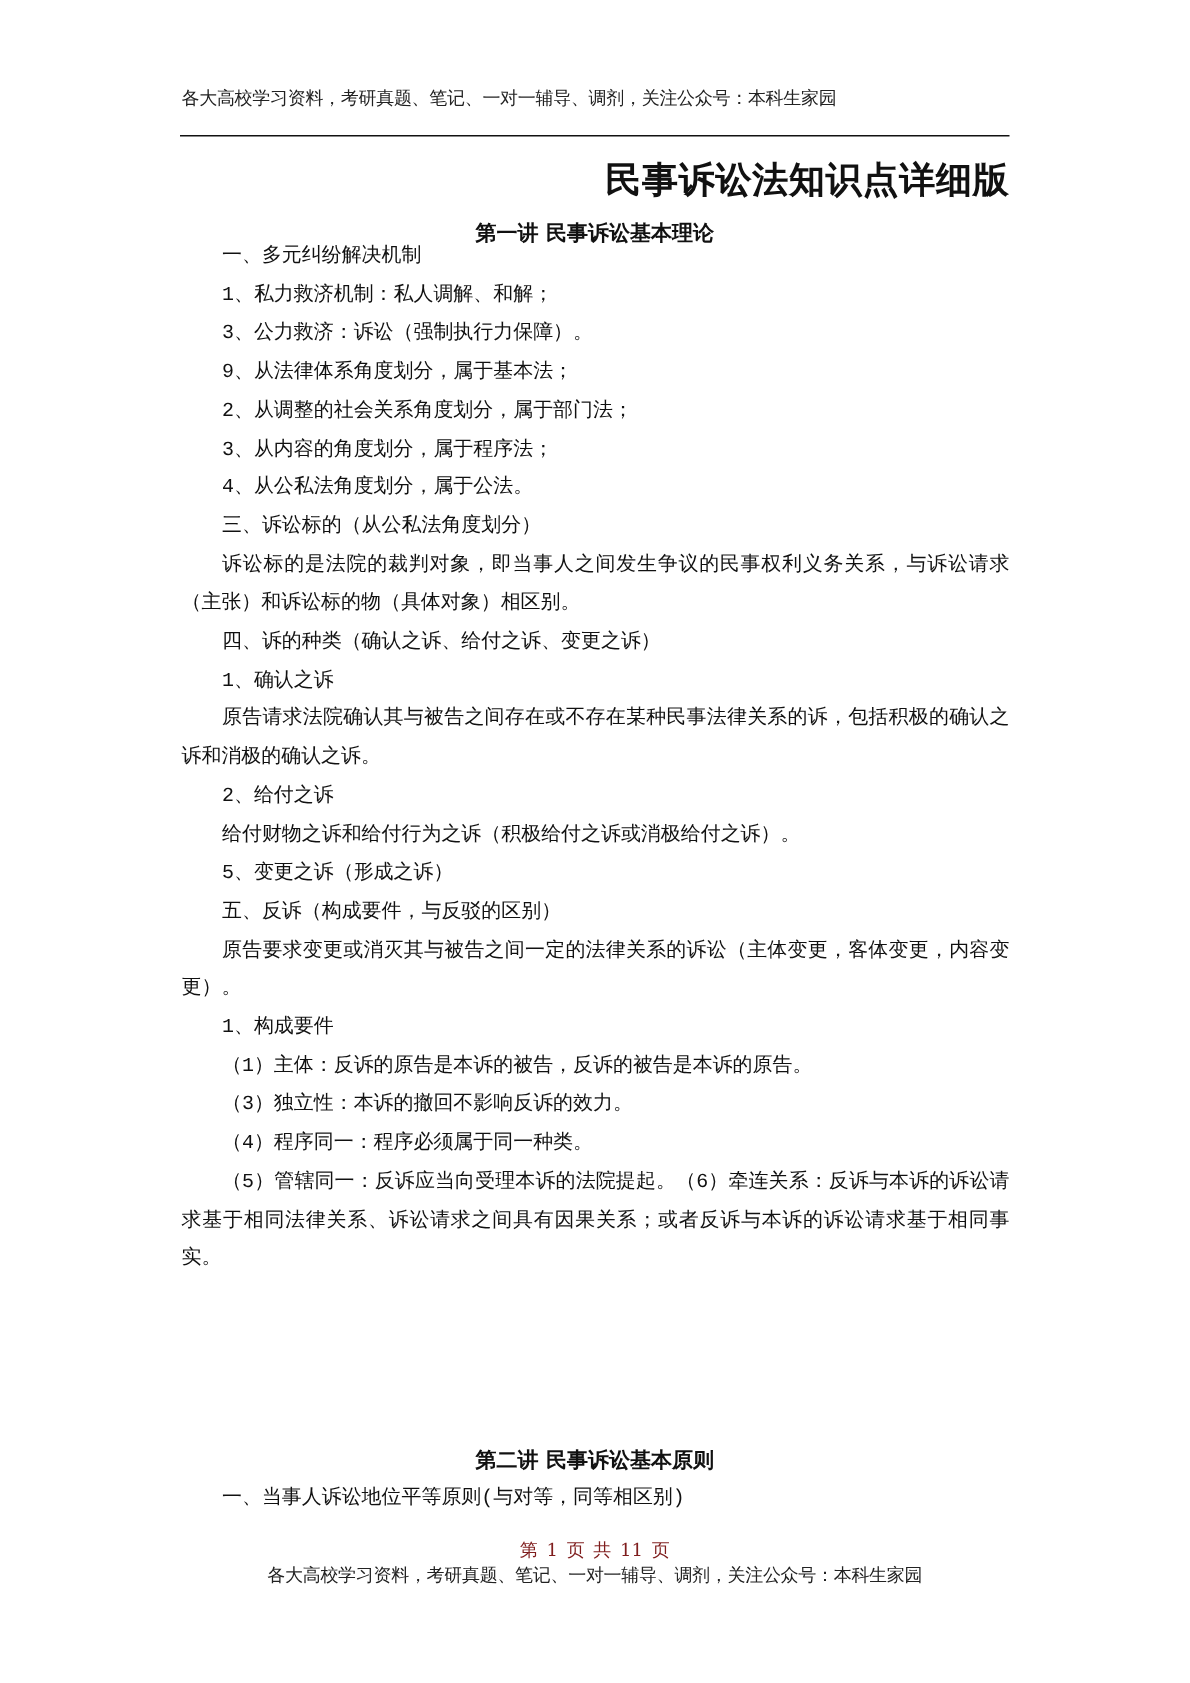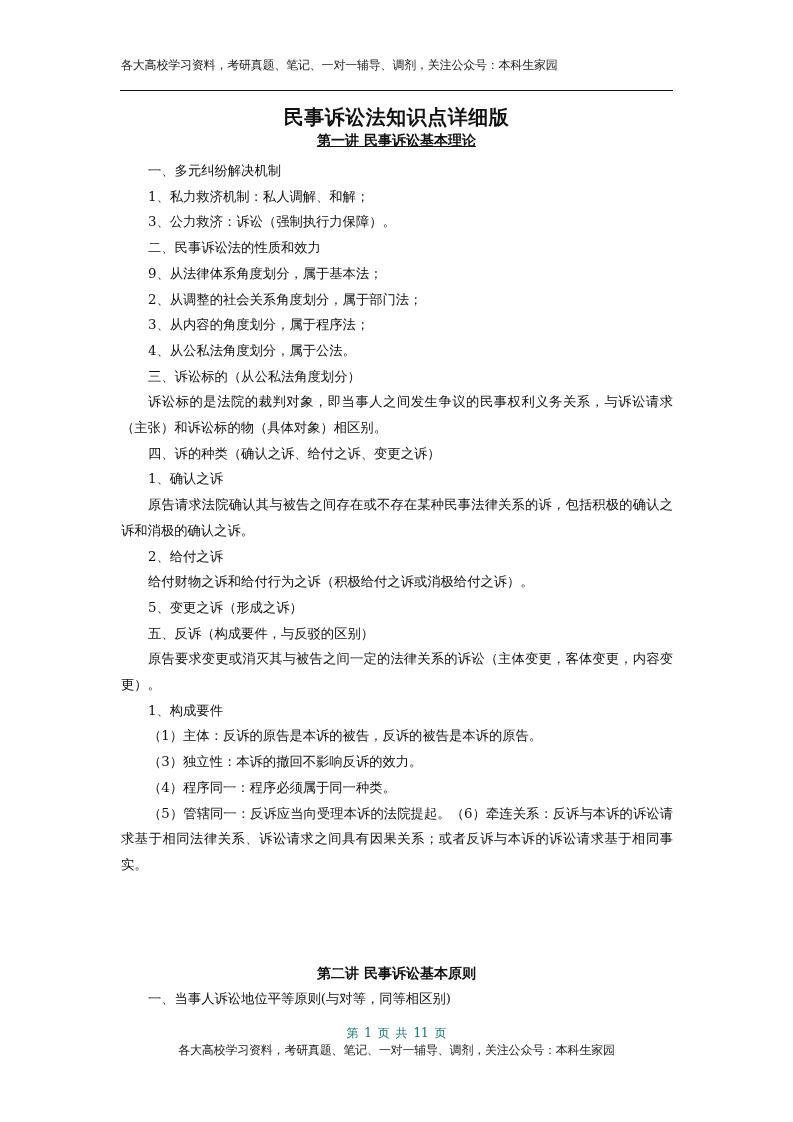--- a/index.html
+++ b/index.html
@@ -1,43 +1,42 @@
 <!DOCTYPE html>
 <html><head>
 <meta charset="utf-8">
 <style>
   html, body { margin: 0; padding: 0; background: #ffffff; }
   body { width: 793px; height: 1122px; position: relative; overflow: hidden; color: #111; }
   .page { position: absolute; left: 0; top: 0; width: 684px; height: 1122px; }
   .hdr { position: absolute; left: 121px; top: 57px; font-family: "DejaVu Sans", sans-serif; font-size: 12px; color: #222; white-space: nowrap; letter-spacing: -0.2px; }
   .rule { position: absolute; left: 120px; top: 90px; width: 553px; height: 0; border-top: 1.3px solid #111; }
-  .title { position: absolute; left: 120px; top: 104px; width: 553px; text-align: center; font-family: Liberation Sans, sans-serif; font-weight: bold; font-size: 20px; color: #111; letter-spacing: 0.5px; }
+  .title { position: absolute; left: 120px; top: 104px; width: 553px; text-align: right; font-family: Liberation Sans, sans-serif; font-weight: bold; font-size: 24px; color: #111; letter-spacing: 0.5px; }
   .lecture { position: absolute; left: 120px; width: 553px; text-align: center; font-family: "DejaVu Sans", sans-serif; font-weight: bold; font-size: 14px; color: #111; }
   .body { position: absolute; left: 121px; top: 158px; width: 552px; font-family: "DejaVu Serif", serif; font-size: 13.3px; line-height: 25.7px; color: #111; }
   .body p { margin: 0; text-align: justify; }
-  .ind { text-indent: 27px; }
-  .pageno { position: absolute; left: 120px; top: 1025px; width: 553px; text-align: center; font-family: "DejaVu Serif", serif; font-size: 12px; color: #0f766e; word-spacing: 2px; }
+  .ind { text-indent: 27px; font-family: Liberation Mono, monospace; }
+  .pageno { position: absolute; left: 120px; top: 1025px; width: 553px; text-align: center; font-family: "DejaVu Serif", serif; font-size: 12px; color: #7f1d1d; word-spacing: 2px; }
   .ftr { position: absolute; left: 120px; top: 1042px; width: 553px; text-align: center; font-family: "DejaVu Sans", sans-serif; font-size: 12px; color: #222; letter-spacing: -0.2px; }
 </style>
 </head>
 <body>
 
 <div class="page">
 
   <div class="hdr">各大高校学习资料，考研真题、笔记、一对一辅导、调剂，关注公众号：本科生家园</div>
   <div class="rule"></div>
 
   <div class="title">民事诉讼法知识点详细版</div>
-  <div class="lecture" style="top:132px;text-decoration:underline;">第一讲  民事诉讼基本理论</div>
+  <div class="lecture" style="top:147px;">第一讲  民事诉讼基本理论</div>
 
   <div class="body">
     <p class="ind">一、多元纠纷解决机制</p>
     <p class="ind">1、私力救济机制：私人调解、和解；</p>
     <p class="ind">3、公力救济：诉讼（强制执行力保障）。</p>
-    <p class="ind">二、民事诉讼法的性质和效力</p>
     <p class="ind">9、从法律体系角度划分，属于基本法；</p>
     <p class="ind">2、从调整的社会关系角度划分，属于部门法；</p>
     <p class="ind">3、从内容的角度划分，属于程序法；</p>
     <p class="ind">4、从公私法角度划分，属于公法。</p>
     <p class="ind">三、诉讼标的（从公私法角度划分）</p>
     <p class="ind">诉讼标的是法院的裁判对象，即当事人之间发生争议的民事权利义务关系，与诉讼请求（主张）和诉讼标的物（具体对象）相区别。</p>
     <p class="ind">四、诉的种类（确认之诉、给付之诉、变更之诉）</p>
     <p class="ind">1、确认之诉</p>
     <p class="ind">原告请求法院确认其与被告之间存在或不存在某种民事法律关系的诉，包括积极的确认之诉和消极的确认之诉。</p>
     <p class="ind">2、给付之诉</p>

